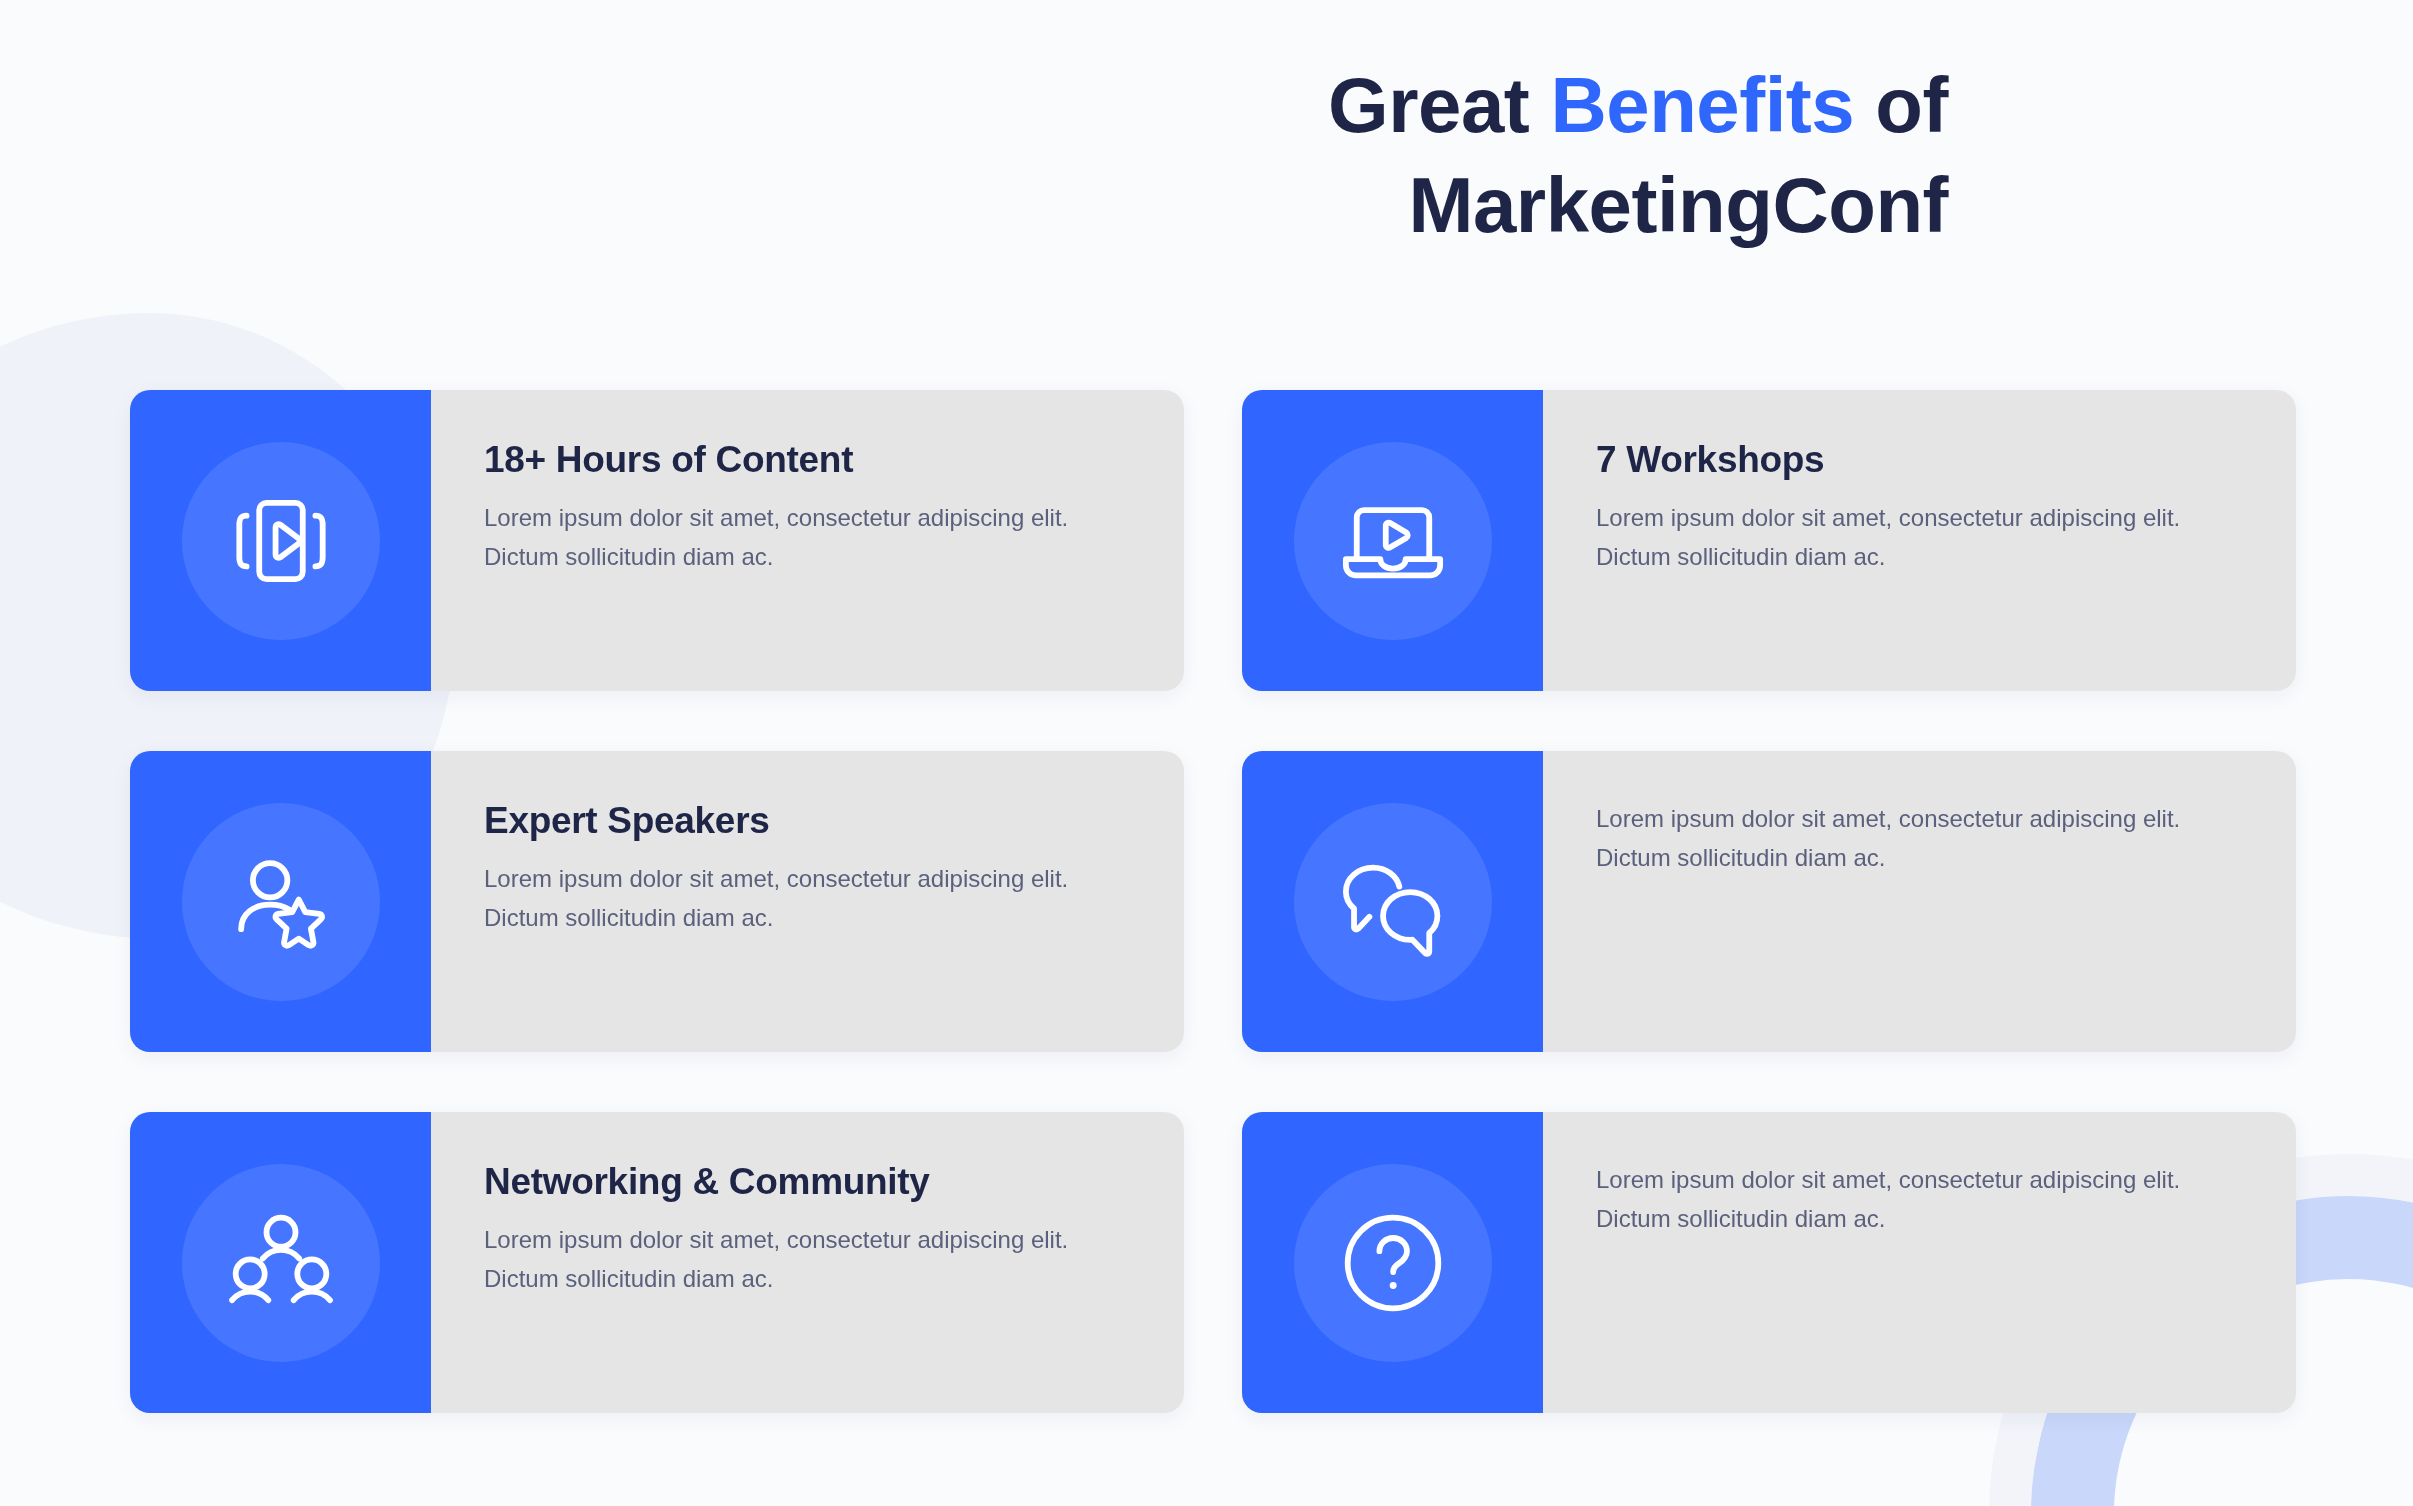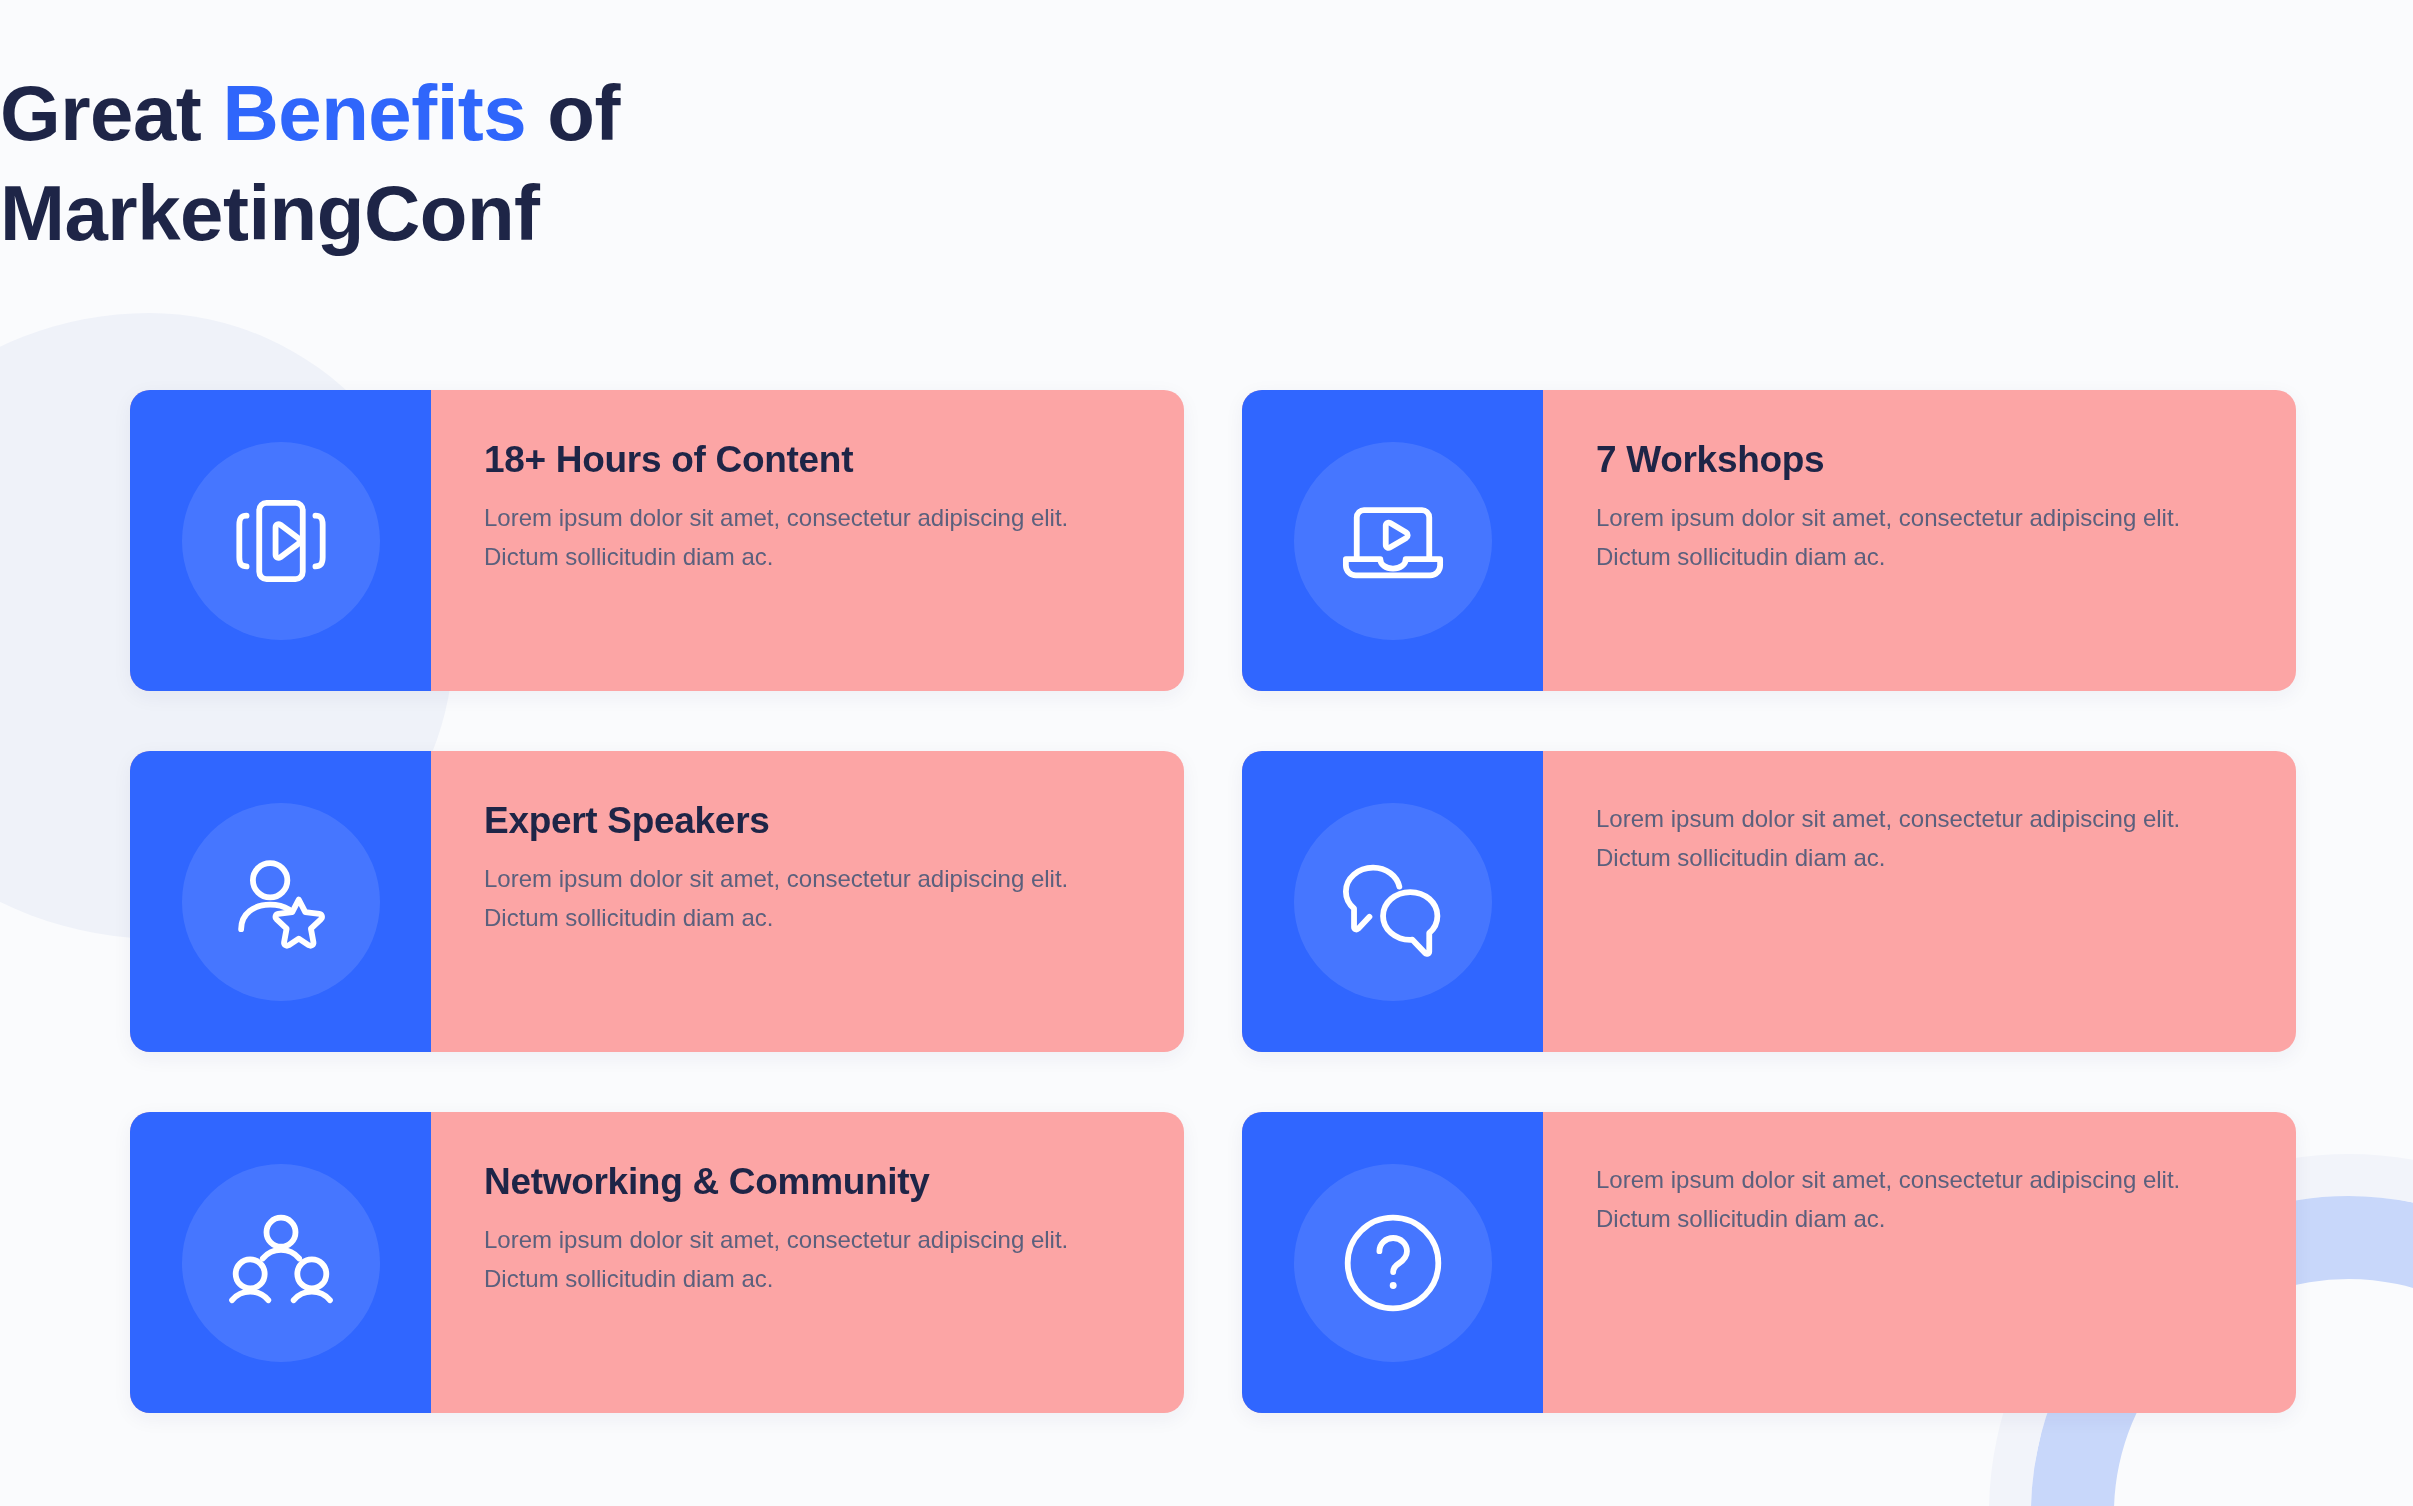--- a/index.html
+++ b/index.html
@@ -62,23 +62,23 @@
     position: relative;
     width: 2413px;
     height: 1506px;
     z-index: 2;
   }
 
   
   .heading {
     position: absolute;
     left: 0;
-    top: 64px;
+    top: 56px;
     width: 1948px;
-    text-align: left;
+    text-align: right;
     font-size: 78px;
     line-height: 1.28;
     font-weight: 800;
     letter-spacing: -0.5px;
     color: #1E2547;
   }
   .heading .accent { color: #2F66FB; }
 
   
   .grid {
@@ -89,21 +89,21 @@
     display: grid;
     grid-template-columns: 1054px 1054px;
     grid-template-rows: 301px 301px 301px;
     column-gap: 58px;
     row-gap: 60px;
   }
 
   .card {
     display: flex;
     align-items: stretch;
-    background: #fca5a5;
+    background: #e5e5e5;
     border-radius: 20px;
     box-shadow: 0 5.4px 20px rgba(31, 45, 90, 0.055);
     overflow: hidden;
   }
 
   .card-icon-panel {
     position: relative;
     flex: 0 0 301px;
     background: #3066FF;
     display: flex;

